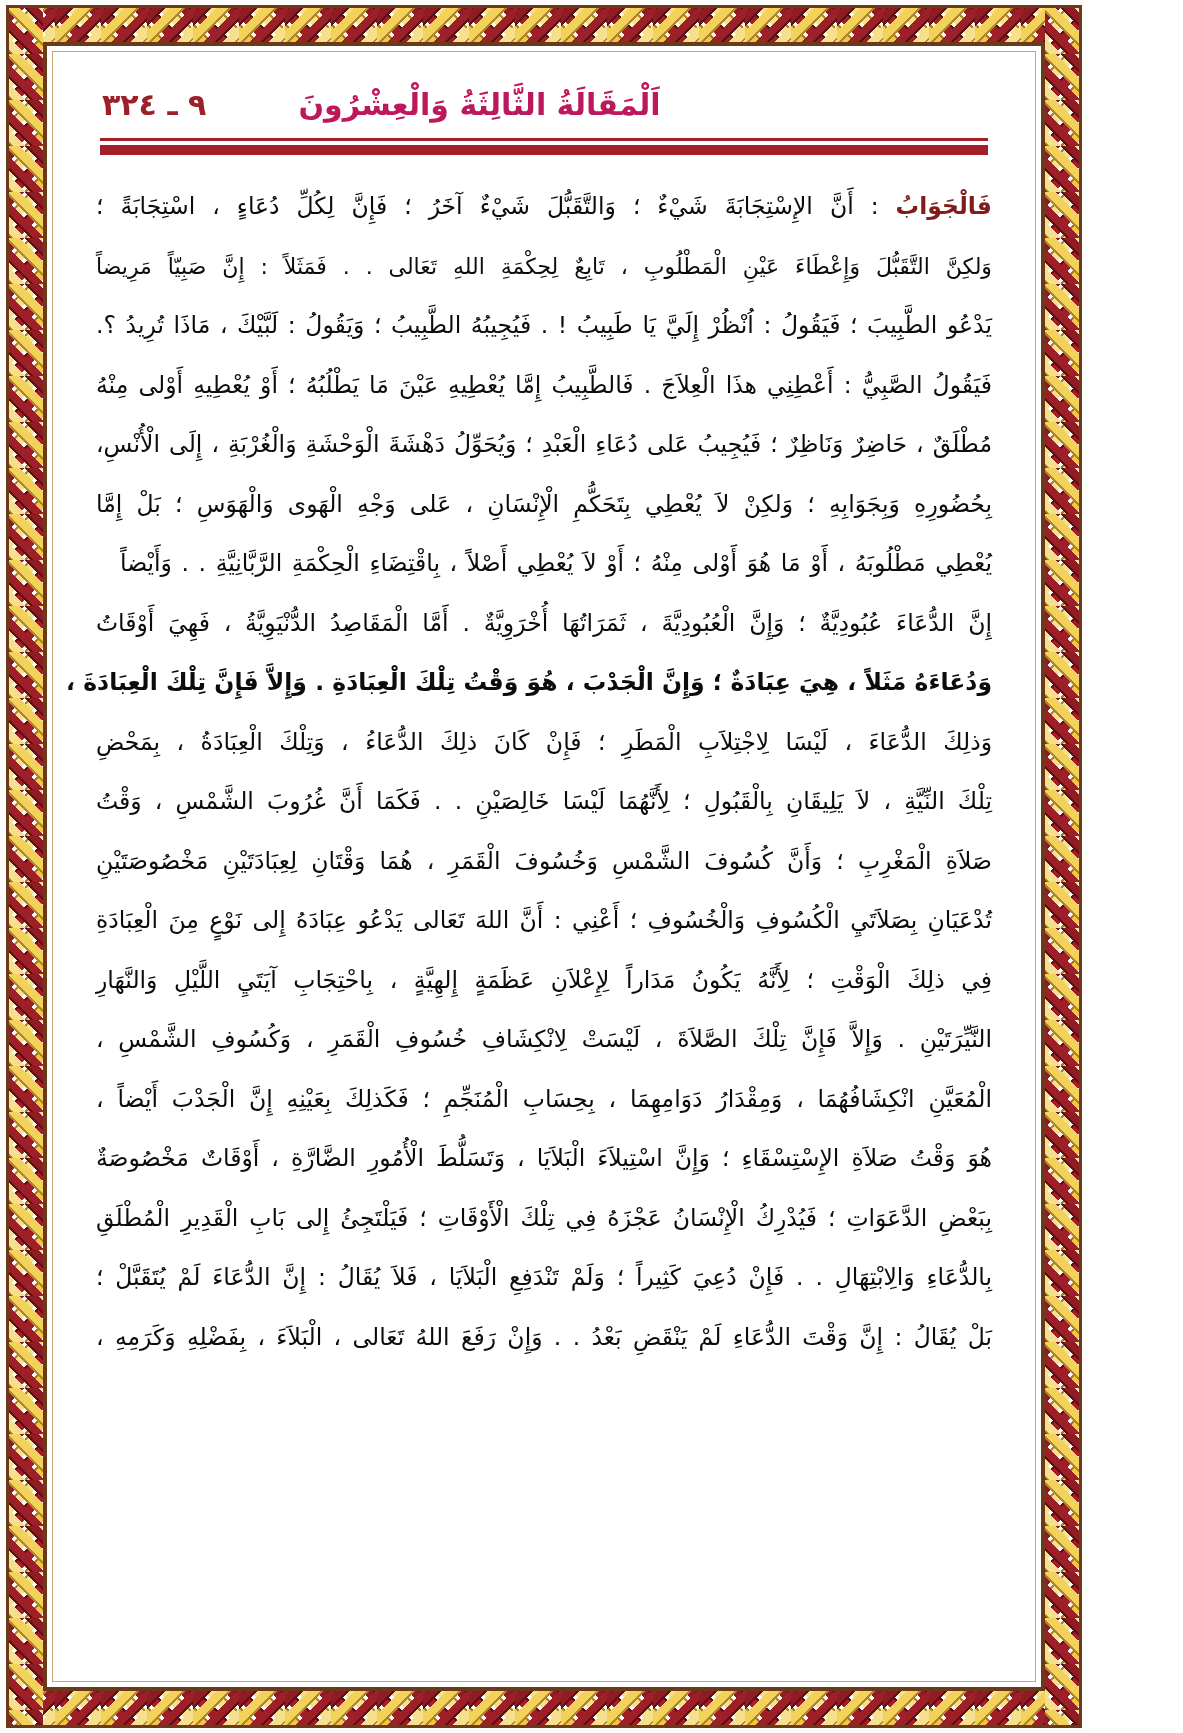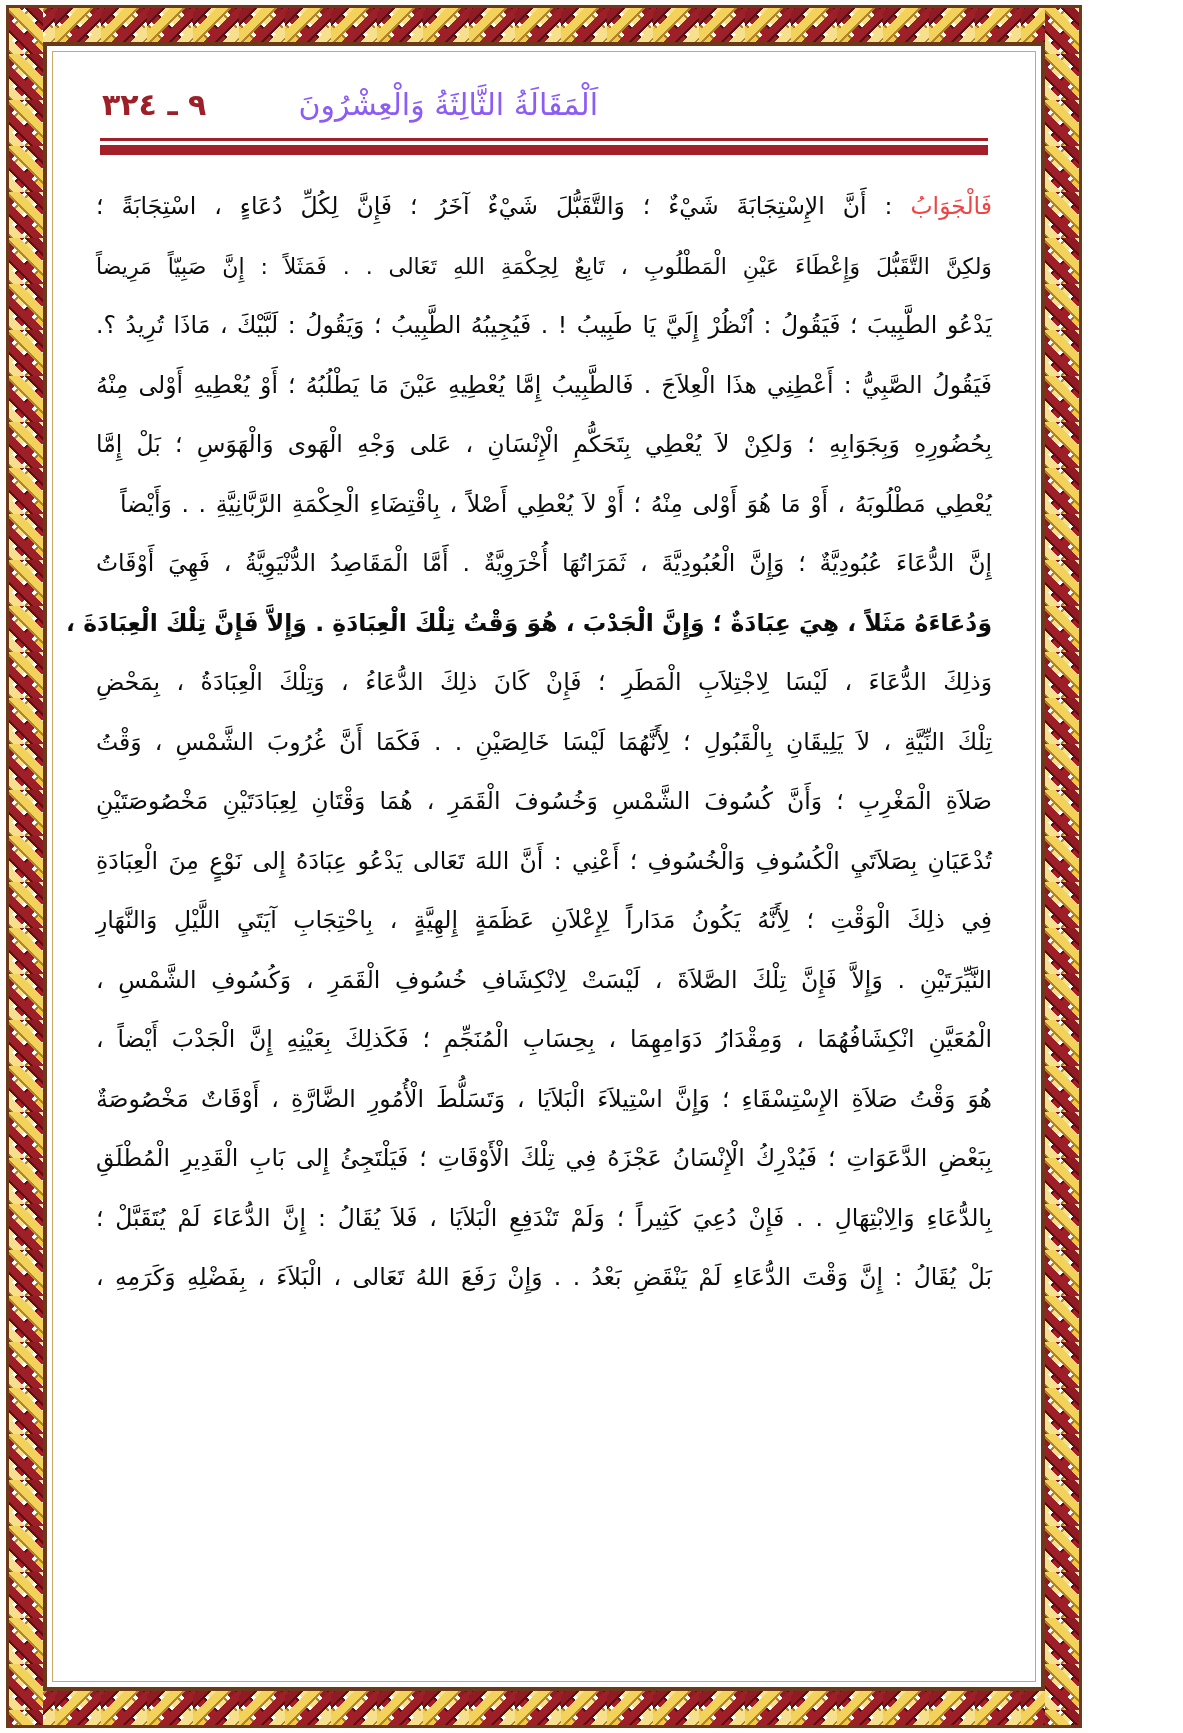--- a/index.html
+++ b/index.html
@@ -103,23 +103,23 @@
     color: #9d1f27;
     font-size: 30px;
     font-weight: bold;
     letter-spacing: 1px;
     direction: ltr;
     unicode-bidi: bidi-override;
     font-family: "DejaVu Sans", sans-serif;
     white-space: nowrap;
   }
   .treatise-title {
-    color: #8b5cf6;
+    color: #be185d;
     font-size: 30px;
-    font-weight: normal;
+    font-weight: bold;
     margin-left: 92px;
     margin-right: auto;
     white-space: nowrap;
     font-family: "DejaVu Sans", sans-serif;
   }
 
   .rule-block { margin: 16px 4px 8px 4px; }
   .rule-thin {
     height: 3px;
     background: #a3202a;
@@ -142,21 +142,21 @@
   .line {
     display: block;
     text-align: justify;
     text-align-last: justify;
     white-space: nowrap;
     overflow: visible;
     height: 59.5px;
     line-height: 59.5px;
   }
   .line > span { display: inline; }
-  .lead-word { color: #ef4444; font-weight: normal; }
+  .lead-word { color: #7f1d1d; font-weight: bold; }
 </style>
 </head>
 <body>
 
 <div id="page">
 
   <div class="frame-outer"></div>
 
   <div class="frame-braid">
     <div class="braid braid-h braid-top"></div>
@@ -178,20 +178,21 @@
     <div class="rule-block">
       <div class="rule-thin"></div>
       <div class="rule-thick"></div>
     </div>
 
     <div class="body-text" id="body-text">
         <div class="line" style="font-size: 23.5px;"><span class="lead-word">فَالْجَوَابُ</span><span> : أَنَّ الإِسْتِجَابَةَ شَيْءٌ ؛ وَالتَّقَبُّلَ شَيْءٌ آخَرُ ؛ فَإِنَّ لِكُلِّ دُعَاءٍ ، اسْتِجَابَةً ؛</span></div>
         <div class="line" style="font-size: 22px;"><span>وَلكِنَّ التَّقَبُّلَ وَإِعْطَاءَ عَيْنِ الْمَطْلُوبِ ، تَابِعٌ لِحِكْمَةِ اللهِ تَعَالى . . فَمَثَلاً : إِنَّ صَبِيّاً مَرِيضاً</span></div>
         <div class="line" style="font-size: 23.5px;"><span>يَدْعُو الطَّبِيبَ ؛ فَيَقُولُ : اُنْظُرْ إِلَيَّ يَا طَبِيبُ ! . فَيُجِيبُهُ الطَّبِيبُ ؛ وَيَقُولُ : لَبَّيْكَ ، مَاذَا تُرِيدُ ؟.</span></div>
         <div class="line" style="font-size: 23.5px;"><span>فَيَقُولُ الصَّبِيُّ : أَعْطِنِي هذَا الْعِلاَجَ . فَالطَّبِيبُ إِمَّا يُعْطِيهِ عَيْنَ مَا يَطْلُبُهُ ؛ أَوْ يُعْطِيهِ أَوْلى مِنْهُ</span></div>
+        <div class="line" style="font-size: 23.5px;"><span>مُطْلَقٌ ، حَاضِرٌ وَنَاظِرٌ ؛ فَيُجِيبُ عَلى دُعَاءِ الْعَبْدِ ؛ وَيُحَوِّلُ دَهْشَةَ الْوَحْشَةِ وَالْغُرْبَةِ ، إِلَى الْأُنْسِ،</span></div>
         <div class="line" style="font-size: 23.5px;"><span>بِحُضُورِهِ وَبِجَوَابِهِ ؛ وَلكِنْ لاَ يُعْطِي بِتَحَكُّمِ الْإِنْسَانِ ، عَلى وَجْهِ الْهَوى وَالْهَوَسِ ؛ بَلْ إِمَّا</span></div>
         <div class="line" style="font-size: 23.5px; margin-left: 24px;"><span>يُعْطِي مَطْلُوبَهُ ، أَوْ مَا هُوَ أَوْلى مِنْهُ ؛ أَوْ لاَ يُعْطِي أَصْلاً ، بِاقْتِضَاءِ الْحِكْمَةِ الرَّبَّانِيَّةِ . . وَأَيْضاً</span></div>
         <div class="line" style="font-size: 23.5px;"><span>إِنَّ الدُّعَاءَ عُبُودِيَّةٌ ؛ وَإِنَّ الْعُبُودِيَّةَ ، ثَمَرَاتُهَا أُخْرَوِيَّةٌ . أَمَّا الْمَقَاصِدُ الدُّنْيَوِيَّةُ ، فَهِيَ أَوْقَاتُ</span></div>
         <div class="line" style="font-size: 23.5px; font-weight: bold;"><span>وَدُعَاءَهُ مَثَلاً ، هِيَ عِبَادَةٌ ؛ وَإِنَّ الْجَدْبَ ، هُوَ وَقْتُ تِلْكَ الْعِبَادَةِ . وَإِلاَّ فَإِنَّ تِلْكَ الْعِبَادَةَ ،</span></div>
         <div class="line" style="font-size: 23.5px;"><span>وَذلِكَ الدُّعَاءَ ، لَيْسَا لِاجْتِلاَبِ الْمَطَرِ ؛ فَإِنْ كَانَ ذلِكَ الدُّعَاءُ ، وَتِلْكَ الْعِبَادَةُ ، بِمَحْضِ</span></div>
         <div class="line" style="font-size: 23.5px;"><span>تِلْكَ النِّيَّةِ ، لاَ يَلِيقَانِ بِالْقَبُولِ ؛ لِأَنَّهُمَا لَيْسَا خَالِصَيْنِ . . فَكَمَا أَنَّ غُرُوبَ الشَّمْسِ ، وَقْتُ</span></div>
         <div class="line" style="font-size: 23.5px;"><span>صَلاَةِ الْمَغْرِبِ ؛ وَأَنَّ كُسُوفَ الشَّمْسِ وَخُسُوفَ الْقَمَرِ ، هُمَا وَقْتَانِ لِعِبَادَتَيْنِ مَخْصُوصَتَيْنِ</span></div>
         <div class="line" style="font-size: 23.5px;"><span>تُدْعَيَانِ بِصَلاَتَيِ الْكُسُوفِ وَالْخُسُوفِ ؛ أَعْنِي : أَنَّ اللهَ تَعَالى يَدْعُو عِبَادَهُ إِلى نَوْعٍ مِنَ الْعِبَادَةِ</span></div>
         <div class="line" style="font-size: 23.5px;"><span>فِي ذلِكَ الْوَقْتِ ؛ لِأَنَّهُ يَكُونُ مَدَاراً لِإِعْلاَنِ عَظَمَةٍ إِلهِيَّةٍ ، بِاحْتِجَابِ آيَتَيِ اللَّيْلِ وَالنَّهَارِ</span></div>
         <div class="line" style="font-size: 23.5px;"><span>النَّيِّرَتَيْنِ . وَإِلاَّ فَإِنَّ تِلْكَ الصَّلاَةَ ، لَيْسَتْ لِانْكِشَافِ خُسُوفِ الْقَمَرِ ، وَكُسُوفِ الشَّمْسِ ،</span></div>

